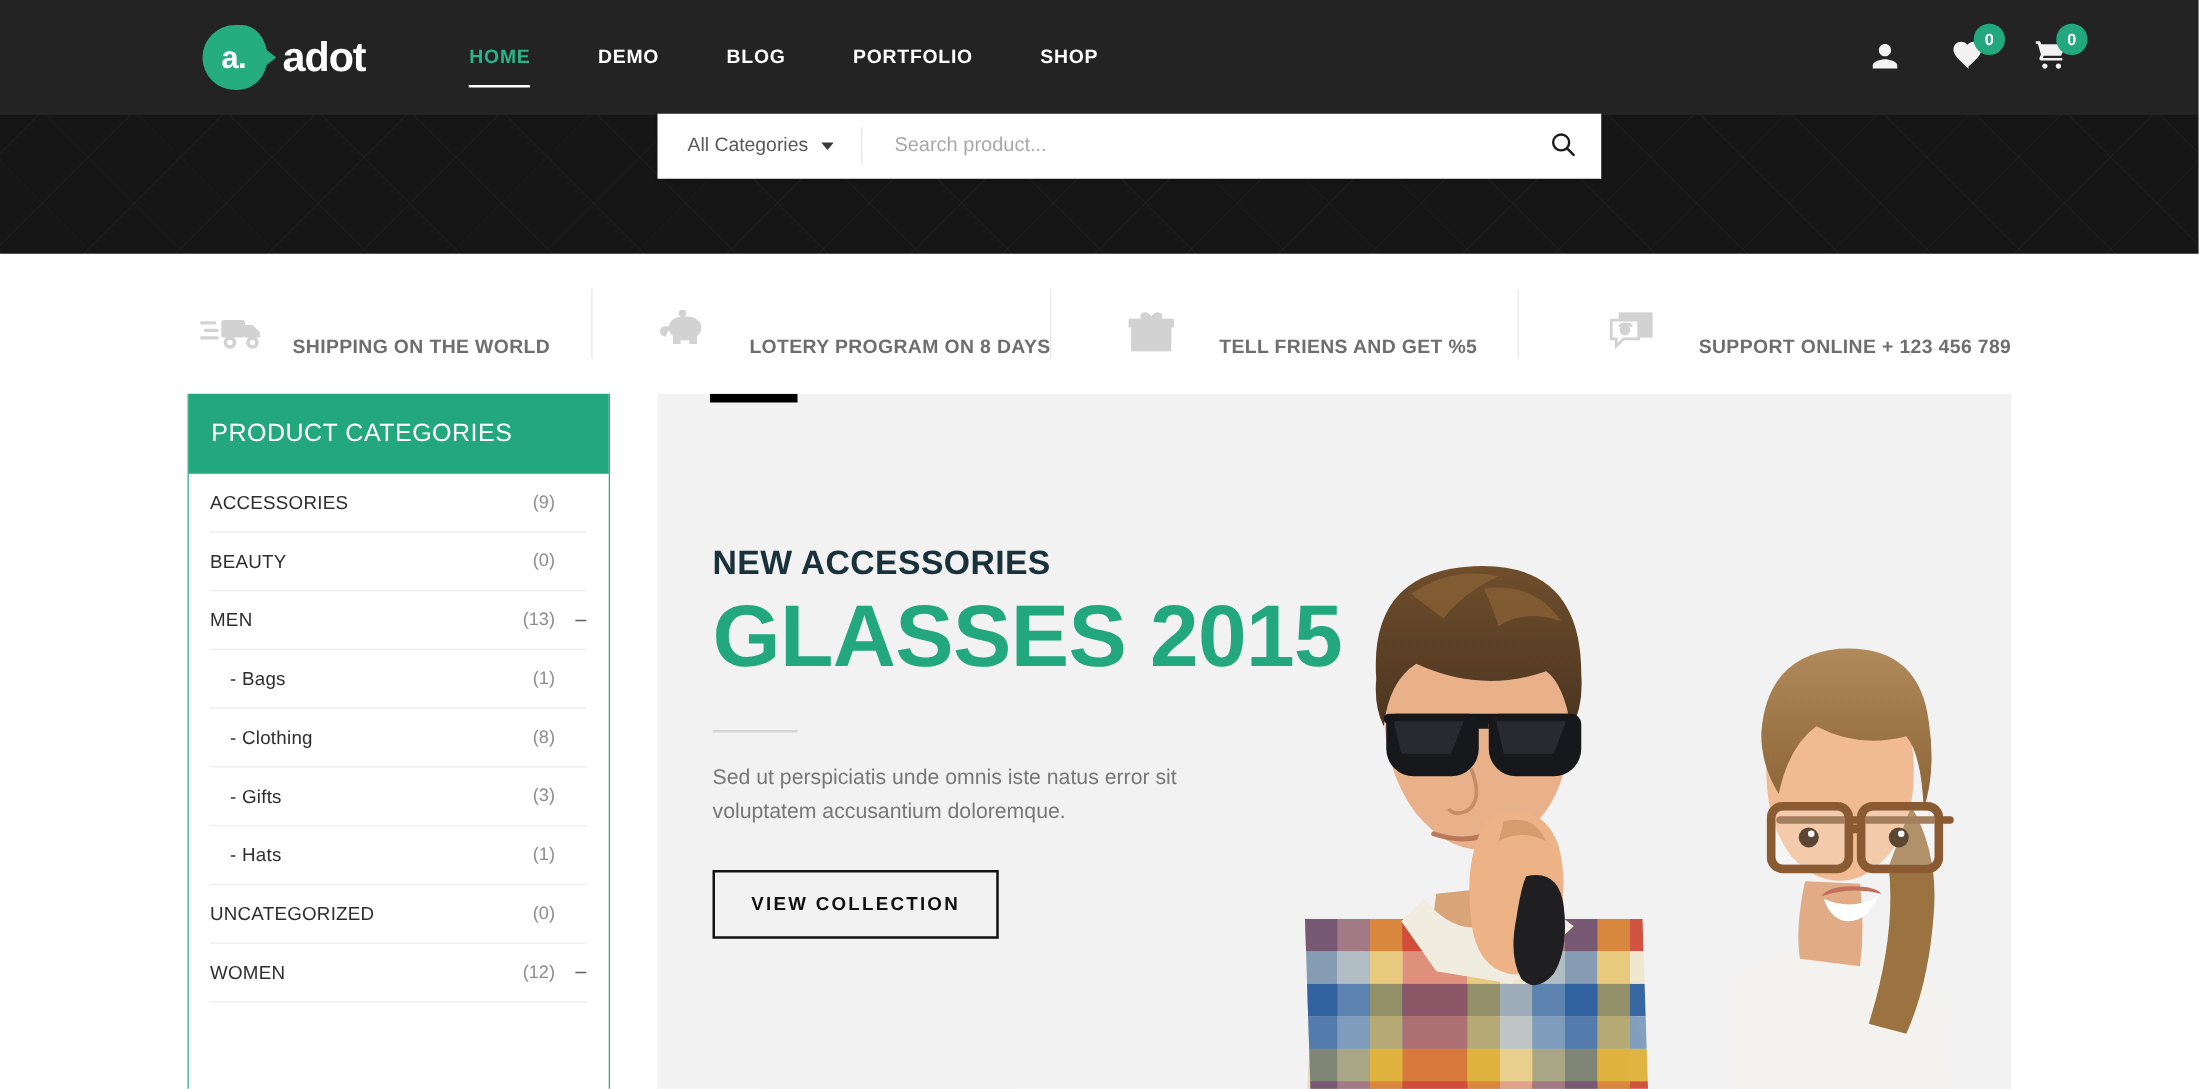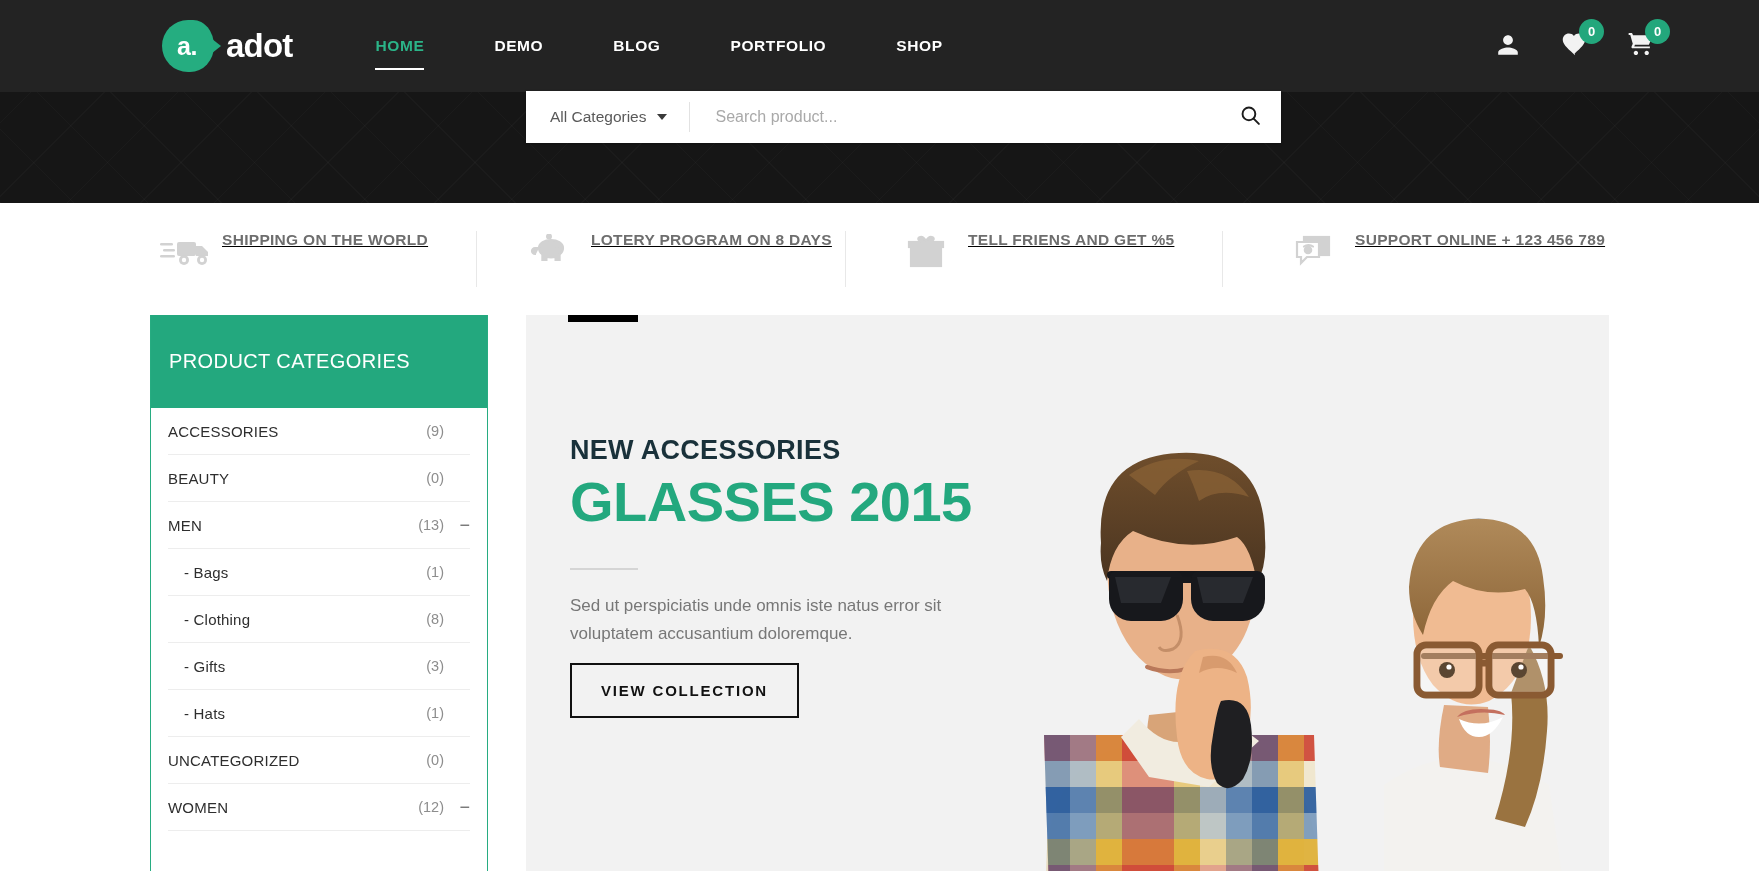--- a/index.html
+++ b/index.html
@@ -53,21 +53,21 @@
     color: #ffffff;
     font-size: 33px;
     font-weight: bold;
     letter-spacing: -0.8px;
   }
 
   .nav {
     display: flex;
     align-items: center;
     margin-left: 56px;
-    gap: 16px;
+    gap: 0px;
     height: 92px;
   }
   .nav-item {
     color: #ffffff;
     font-size: 15.5px;
     font-weight: bold;
     letter-spacing: 0.6px;
     padding: 0 27px;
     height: 92px;
     display: flex;
@@ -165,26 +165,25 @@
   .features {
     height: 112px;
     background: #fff;
     display: flex;
     align-items: center;
     padding: 0 150px;
   }
   .feature {
     flex: 1;
     display: flex;
-    align-items: flex-start;
-    gap: 10px;
+    align-items: flex-end;
+    gap: 22px;
     height: 56px;
     border-right: 1px solid #e8e8e8;
     padding-left: 10px;
-    text-decoration: underline;
   }
   .feature:last-child { border-right: 0; }
   .feature:nth-child(2) { padding-left: 52px; }
   .feature:nth-child(3) { padding-left: 60px; }
   .feature:nth-child(4) { padding-left: 70px; }
   .feature-icon { width: 52px; height: 42px; display:flex; align-items:center; }
   .feature-icon svg { fill: #d2d2d2; }
   .feature-label {
     font-size: 15.5px;
     font-weight: bold;
@@ -206,21 +205,21 @@
     border: 1px solid #27ac81;
     border-top: 0;
     background: #fff;
     flex-shrink: 0;
   }
   .sidebar-head {
     background: #23a87e;
     color: #fff;
     font-size: 20px;
     letter-spacing: 0.4px;
-    height: 93px;
+    height: 64px;
     display: flex;
     align-items: center;
     padding-left: 18px;
   }
   .cat-row {
     display: flex;
     align-items: center;
     height: 47px;
     margin: 0 17px;
     border-bottom: 1px solid #ededed;
@@ -262,40 +261,40 @@
     z-index: 4;
     width: 520px;
   }
   .eyebrow {
     font-size: 27px;
     font-weight: bold;
     color: #19313a;
     letter-spacing: 0.3px;
   }
   .headline {
-    font-size: 56px;
+    font-size: 70px;
     font-weight: bold;
     color: #23a87e;
     letter-spacing: -0.5px;
     line-height: 1.08;
     margin-top: 6px;
   }
   .rule {
     width: 68px; height: 2px;
     background: #d5d5d5;
     margin: 36px 0 22px 0;
   }
   .lede {
     font-size: 17px;
     color: #777777;
     line-height: 1.6;
     max-width: 420px;
   }
   .btn-view {
-    margin-top: 16px;
+    margin-top: 34px;
     display: inline-block;
     border: 2px solid #111;
     background: transparent;
     padding: 17px 29px;
     font-size: 15px;
     font-weight: bold;
     letter-spacing: 1.8px;
     color: #111;
     cursor: pointer;
     font-family: "Liberation Sans", sans-serif;

